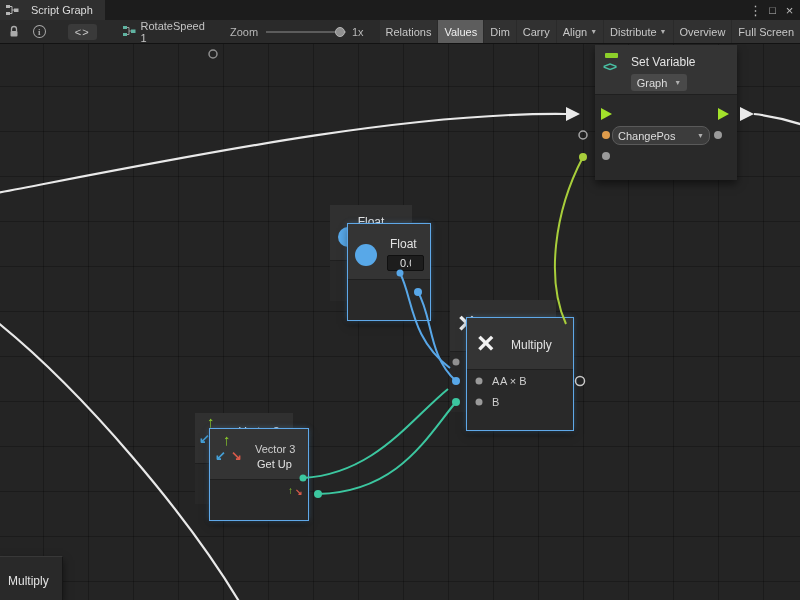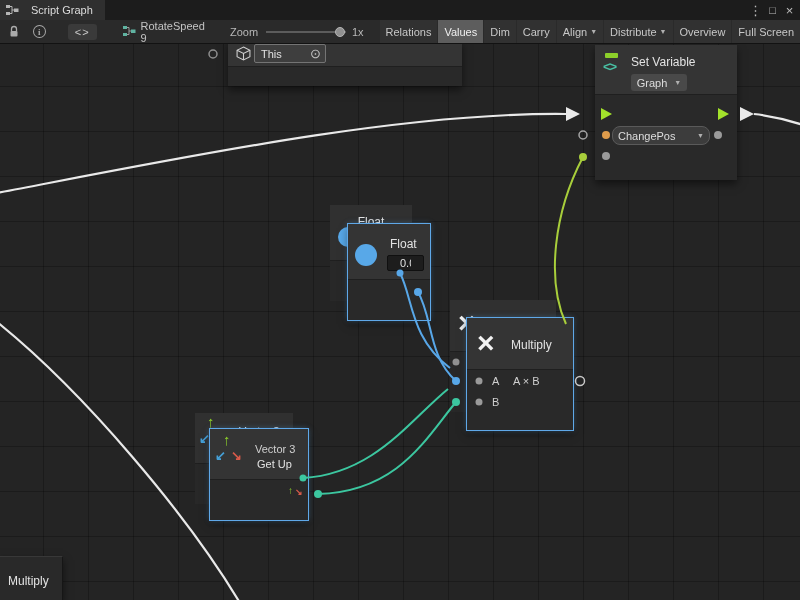--- a/index.html
+++ b/index.html
@@ -91,33 +91,20 @@
     <span class="x-icon" style="left:8px; top:8px;">×</span>
   </div>
 
   <div class="node ghost" style="left:195px; top:413px; width:98px; height:91px;">
     <div class="hdr" style="height:51px;"></div>
     <span class="arrow-up" style="left:12px; top:0; font-size:15px;">↑</span>
     <span class="arrow-sw" style="left:4px; top:18px; font-size:13px;">↙</span>
     <span class="ntitle" style="left:44px; top:12px; font-size:11px;">Vector 3</span>
   </div>
 
-  <div class="node" style="left:228px; top:40px; width:234px; height:46px;">
-    <div class="hdr" style="height:27px;"></div>
-    <span class="tb-icon" style="position:absolute; left:8px; top:6px;">
-      <svg width="15" height="15" viewBox="0 0 14 14">
-          <path d="M7 1 L13 4 V10 L7 13 L1 10 V4 Z" fill="none" stroke="#cfcfcf" stroke-width="1"></path>
-          <path d="M1 4 L7 7 L13 4 M7 7 V13" stroke="#cfcfcf" stroke-width="1" fill="none"></path>
-        </svg>
-    </span>
-    <div class="this-box" style="left:26px; top:4px; width:72px; height:19px;">
-      <span>This</span>
-      <span class="this-port">⊙</span>
-    </div>
-  </div>
 
   <div class="node" style="left:595px; top:45px; width:142px; height:135px;">
     <div class="hdr" style="height:50px;"></div>
     <span class="sv-icon">
       <span class="sv-dot"></span>
       <span class="sv-br">&lt;&gt;</span>
     </span>
     <span class="ntitle" style="left:36px; top:10px;">Set Variable</span>
     <div class="pill" style="left:36px; top:29px; width:56px; height:17px;">
       <span>Graph</span>
@@ -134,21 +121,21 @@
     <div class="blue-circle" style="left:7px; top:20px; width:22px; height:22px;"></div>
     <span class="ntitle" style="left:42px; top:13px;">Float</span>
     <input class="value-input" style="left: 39px; top: 31px;" value="0.01">
   </div>
 
   <div class="node selected" style="left:467px; top:318px; width:106px; height:112px;">
     <div class="hdr" style="height:52px;"></div>
     <span class="x-icon" style="left:10px; top:10px;">×</span>
     <span class="ntitle" style="left:44px; top:20px;">Multiply</span>
     <span class="plabel" style="left:25px; top:57px;">A</span>
-    <span class="plabel" style="left:46px; top:57px;">A × B</span>
+    <span class="plabel" style="left:33px; top:57px;">A × B</span>
     <span class="plabel" style="left:25px; top:78px;">B</span>
   </div>
 
   <div class="node selected" style="left:210px; top:429px; width:98px; height:91px;">
     <div class="hdr" style="height:51px;"></div>
     <span class="arrow-up" style="left:13px; top:2px; font-size:15px;">↑</span>
     <span class="arrow-sw" style="left:5px; top:19px; font-size:13px;">↙</span>
     <span class="arrow-se" style="left:21px; top:19px; font-size:13px;">↘</span>
     <span class="nsub" style="left:45px; top:14px;">Vector 3</span>
     <span class="nsub" style="left:47px; top:29px; color:#e3e3e3;">Get Up</span>
@@ -224,21 +211,21 @@
     <span class="info-circle" style="margin-left:13px;">i</span>
     <span class="code-toggle" style="margin-left:22px;">&lt;&gt;</span>
     <span class="tb-icon" style="margin-left:26px;">
       <svg width="13" height="13" viewBox="0 0 13 13">
           <rect x="0" y="1" width="4" height="3" fill="#5fb3a1"></rect>
           <rect x="0" y="8" width="4" height="3" fill="#5fb3a1"></rect>
           <rect x="8" y="4.5" width="4.5" height="3.5" fill="#5fb3a1"></rect>
           <path d="M4 2.5 H6 V6 H8 M4 9.5 H6 V6" stroke="#9a9a9a" fill="none"></path>
         </svg>
     </span>
-    <span class="graph-name">RotateSpeed 9</span>
+    <span class="graph-name">RotateSpeed 1</span>
     <span class="zoom-label" style="margin-left:18px;">Zoom</span>
     <span class="zoom-slider" style="margin-left:8px;">
       <span class="zoom-track"></span>
       <span class="zoom-knob"></span>
     </span>
     <span class="zoom-value" style="margin-left:6px;">1x</span>
     <div class="btn-group">
       <span class="tb-btn">Relations</span>
       <span class="tb-btn active">Values</span>
       <span class="tb-btn">Dim</span>

